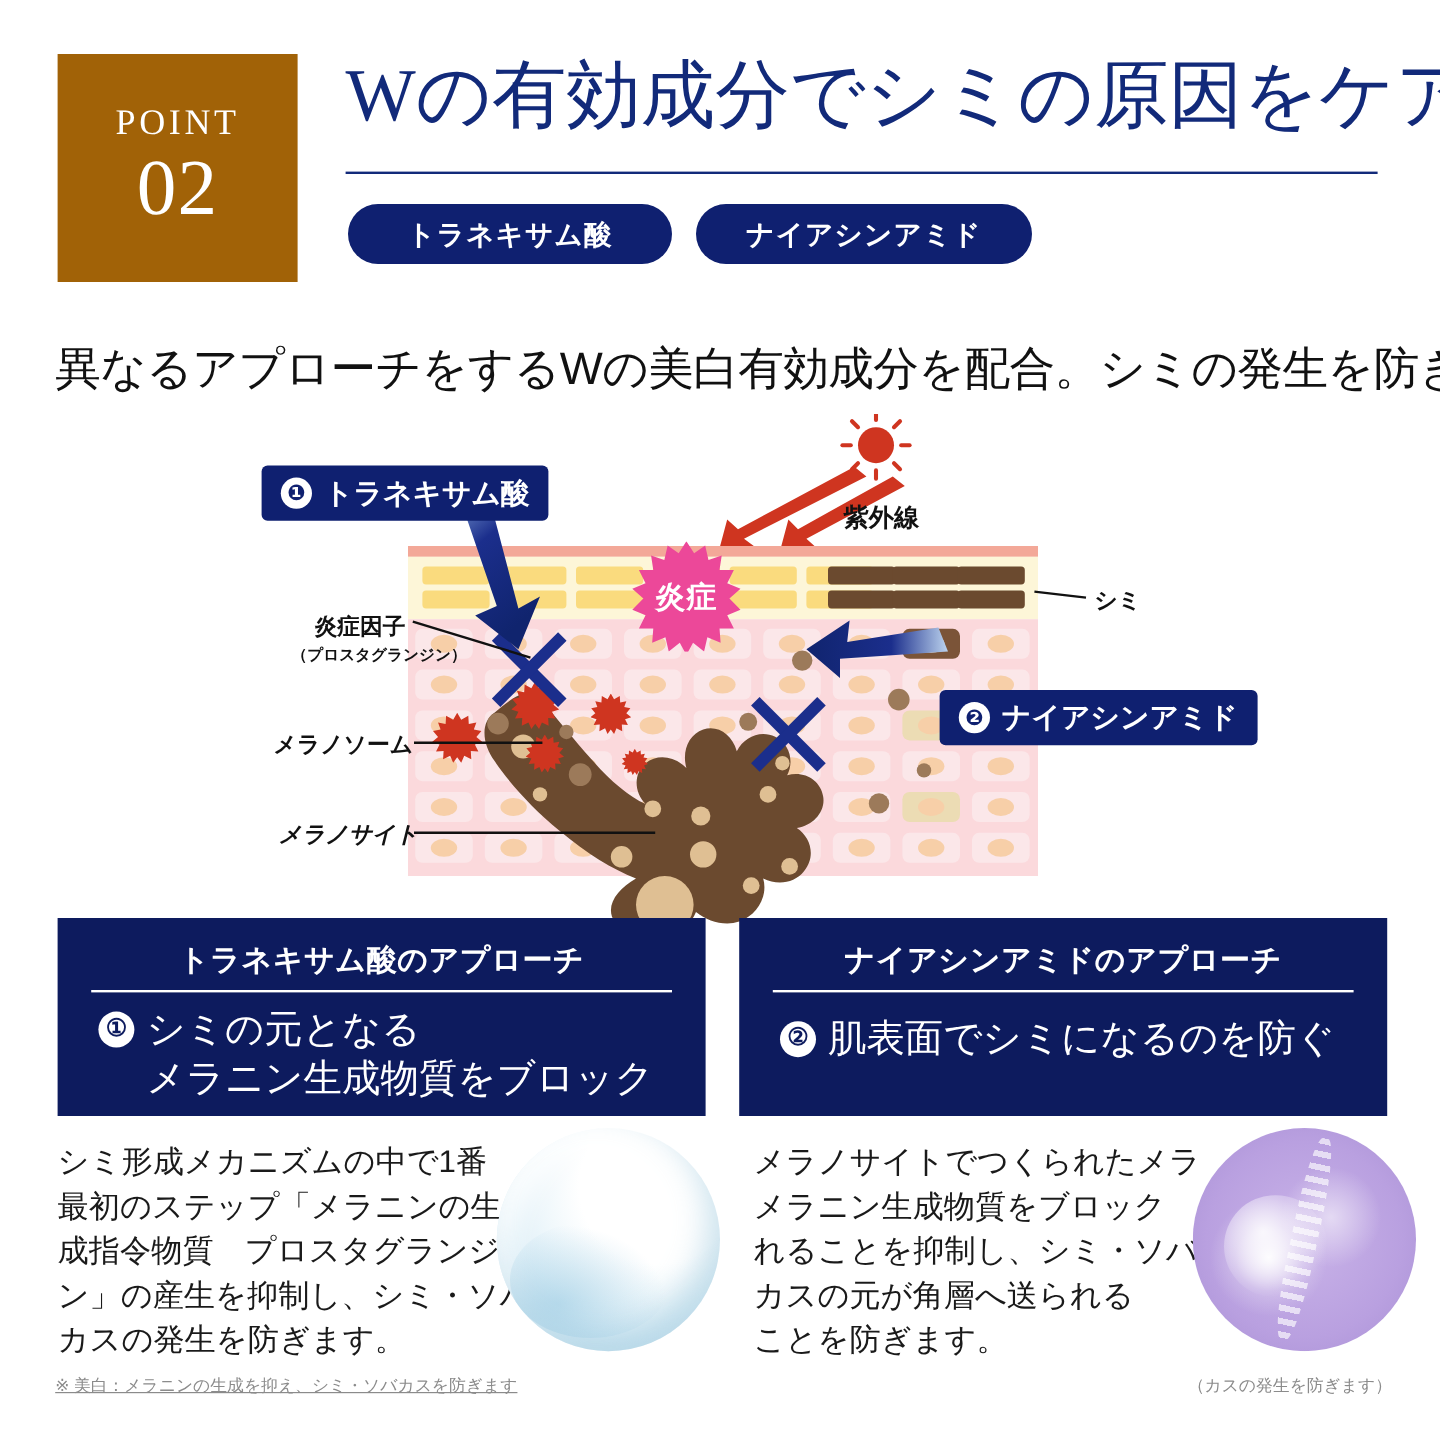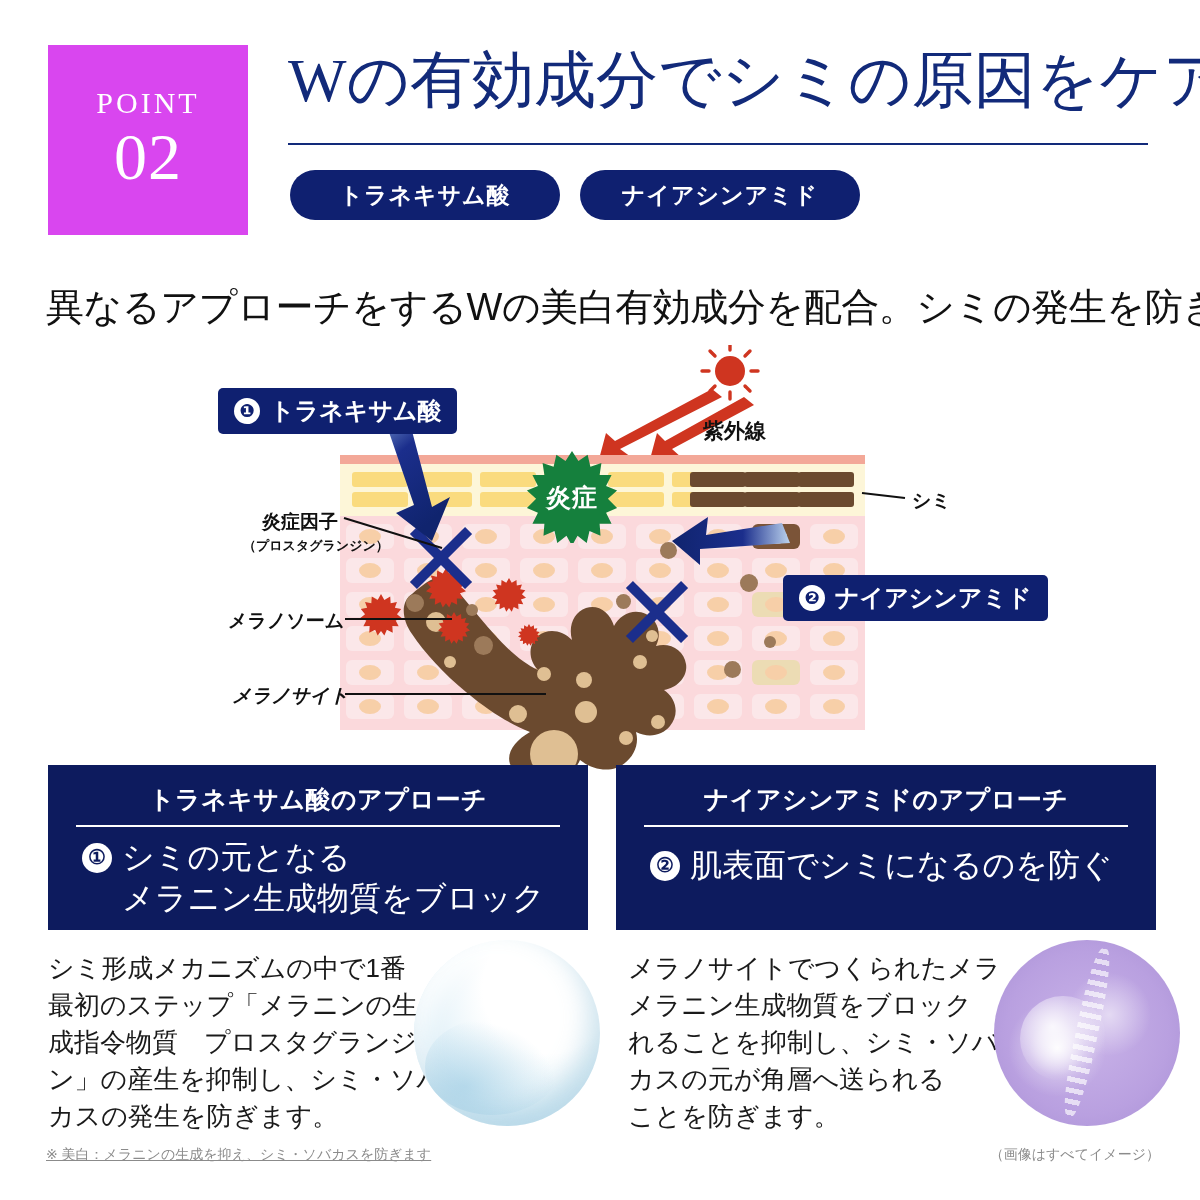--- a/index.html
+++ b/index.html
@@ -6,21 +6,21 @@
   body{
     width:1200px;height:1200px;background:#ffffff;
     font-family:"Liberation Sans","DejaVu Sans",sans-serif;
     color:#111;overflow:hidden;position:relative;
   }
   .page{position:relative;width:1200px;height:1200px;}
 
   
   .point-badge{
     position:absolute;left:48px;top:45px;width:200px;height:190px;
-    background:#d946ef;color:#fff;display:flex;flex-direction:column;
+    background:#a16207;color:#fff;display:flex;flex-direction:column;
     align-items:center;justify-content:center;
   }
   .point-word{font-family:"Liberation Serif","DejaVu Serif",serif;font-size:30px;letter-spacing:3px;line-height:1;}
   .point-num{font-family:"Liberation Serif","DejaVu Serif",serif;font-size:66px;line-height:1.05;margin-top:4px;letter-spacing:1px;}
 
   .headline{
     position:absolute;left:288px;top:46px;width:860px;
     font-family:"Liberation Serif","DejaVu Serif",serif;
     font-size:62px;color:#122a7a;white-space:nowrap;line-height:1.1;font-weight:400;
   }
@@ -52,21 +52,21 @@
   .cell{position:absolute;width:48px;height:25px;border-radius:6px;background:#fbe7e9;}
   .nucleus{position:absolute;width:22px;height:15px;border-radius:50%;background:#f7cfa8;}
   .cell.dark{background:#7b5438;}
   .cell.dark .nucleus{background:#f1ddc3;}
   .cell.tan{background:#ecdcb4;}
   .star-red{position:absolute;background:#cf3520;
     clip-path:polygon(50% 0%,58% 14%,72% 6%,73% 22%,88% 19%,83% 33%,98% 36%,88% 48%,100% 58%,85% 63%,92% 77%,77% 76%,78% 92%,64% 85%,58% 99%,50% 88%,42% 99%,36% 85%,22% 92%,23% 76%,8% 77%,15% 63%,0% 58%,12% 48%,2% 36%,17% 33%,12% 19%,27% 22%,28% 6%,42% 14%);}
   .melanosome{position:absolute;border-radius:50%;background:#9c7a5a;}
 
   .inflam-burst{
-    position:absolute;left:186px;top:-4px;width:92px;height:92px;background:#15803d;
+    position:absolute;left:186px;top:-4px;width:92px;height:92px;background:#ec4899;
     clip-path:polygon(50% 0%,57% 11%,67% 4%,70% 17%,82% 13%,80% 26%,93% 26%,87% 38%,99% 43%,89% 52%,99% 62%,87% 67%,93% 79%,80% 79%,81% 92%,69% 87%,66% 100%,56% 92%,50% 103%,44% 92%,34% 100%,31% 87%,19% 92%,20% 79%,7% 79%,13% 67%,1% 62%,11% 52%,1% 43%,13% 38%,7% 26%,20% 26%,18% 13%,30% 17%,33% 4%,43% 11%);
     display:flex;align-items:center;justify-content:center;
   }
   .inflam-burst span{color:#fff;font-size:25px;font-weight:bold;letter-spacing:1px;}
 
   .melanocyte{position:absolute;left:0;top:0;width:525px;height:275px;}
 
   .xmark{position:absolute;}
   .xmark i{position:absolute;left:0;top:24px;width:78px;height:10px;background:#1b2e8c;display:block;}
   .xmark i:first-child{transform:rotate(45deg);}
@@ -517,15 +517,15 @@
     <div>メラニン生成物質をブロック</div>
     <div>れることを抑制し、シミ・ソバ</div>
     <div>カスの元が角層へ送られる</div>
     <div>ことを防ぎます。</div>
   </div>
 
   <div class="sphere blue"></div>
   <div class="sphere purple"></div>
 
   <div class="footnote left">※ 美白：メラニンの生成を抑え、シミ・ソバカスを防ぎます</div>
-  <div class="footnote right">（画像はすべてイメージ）</div>
+  <div class="footnote right">（カスの発生を防ぎます）</div>
 
 </div>
 
 </body></html>

